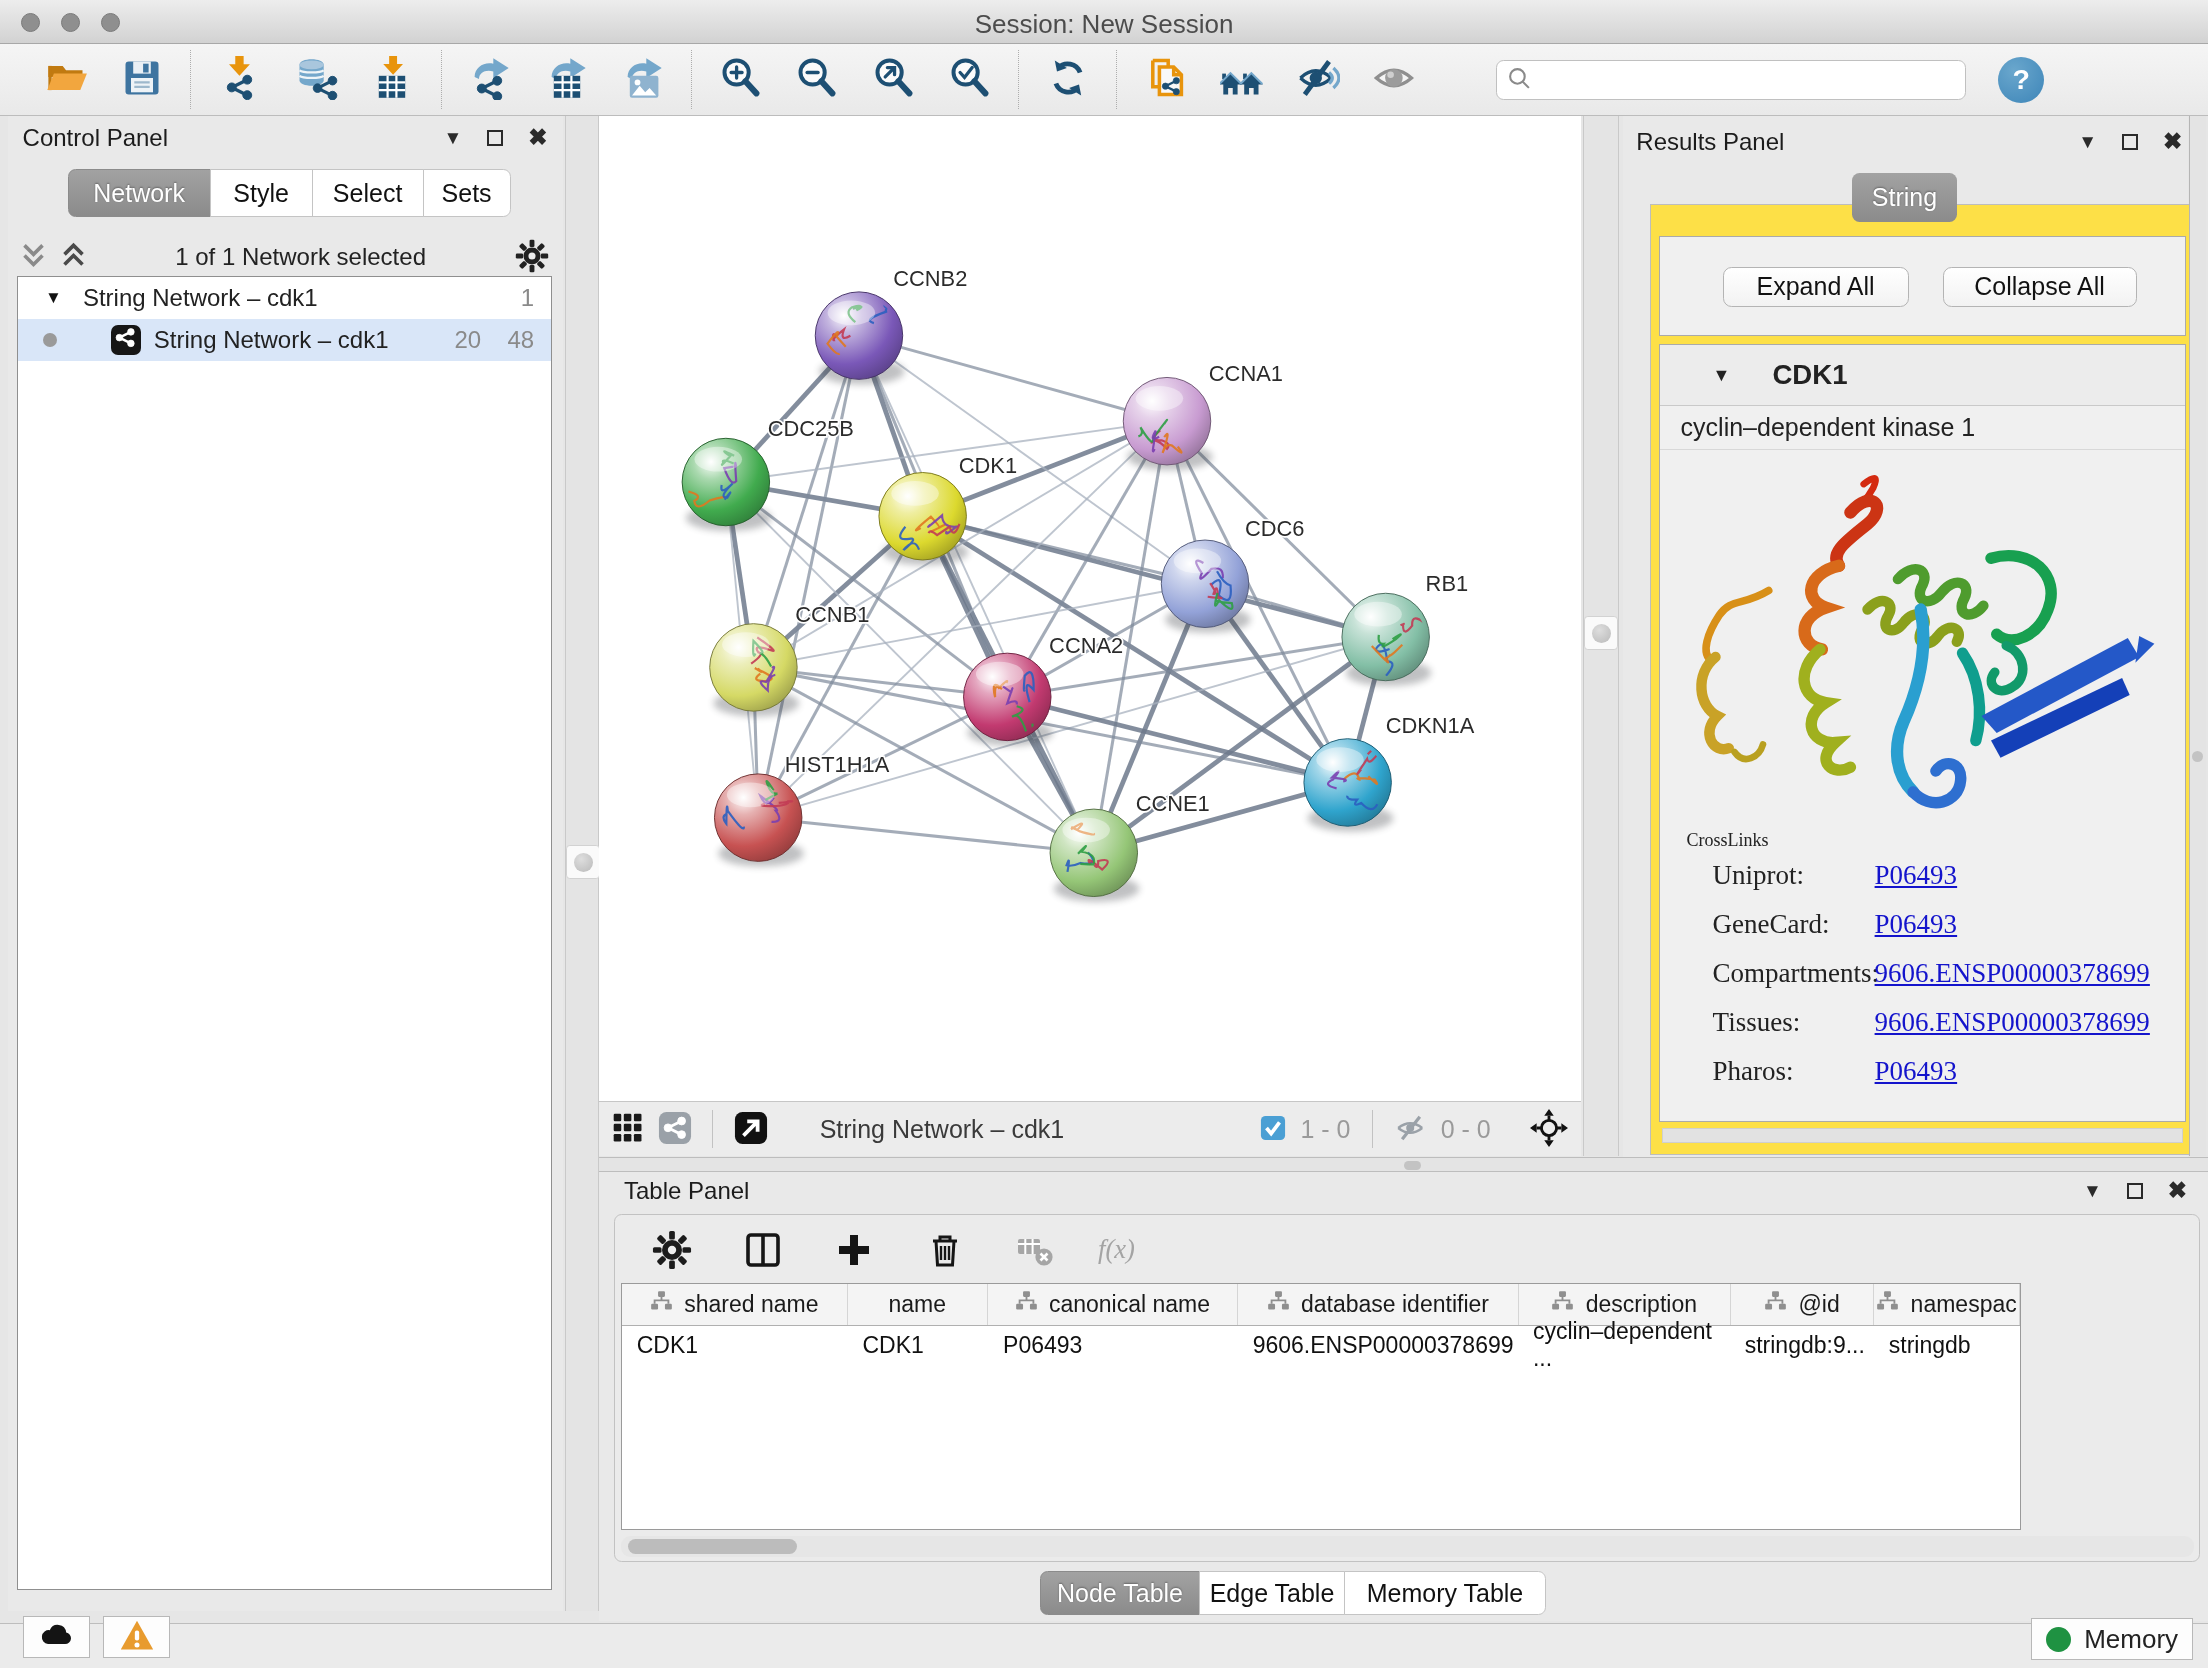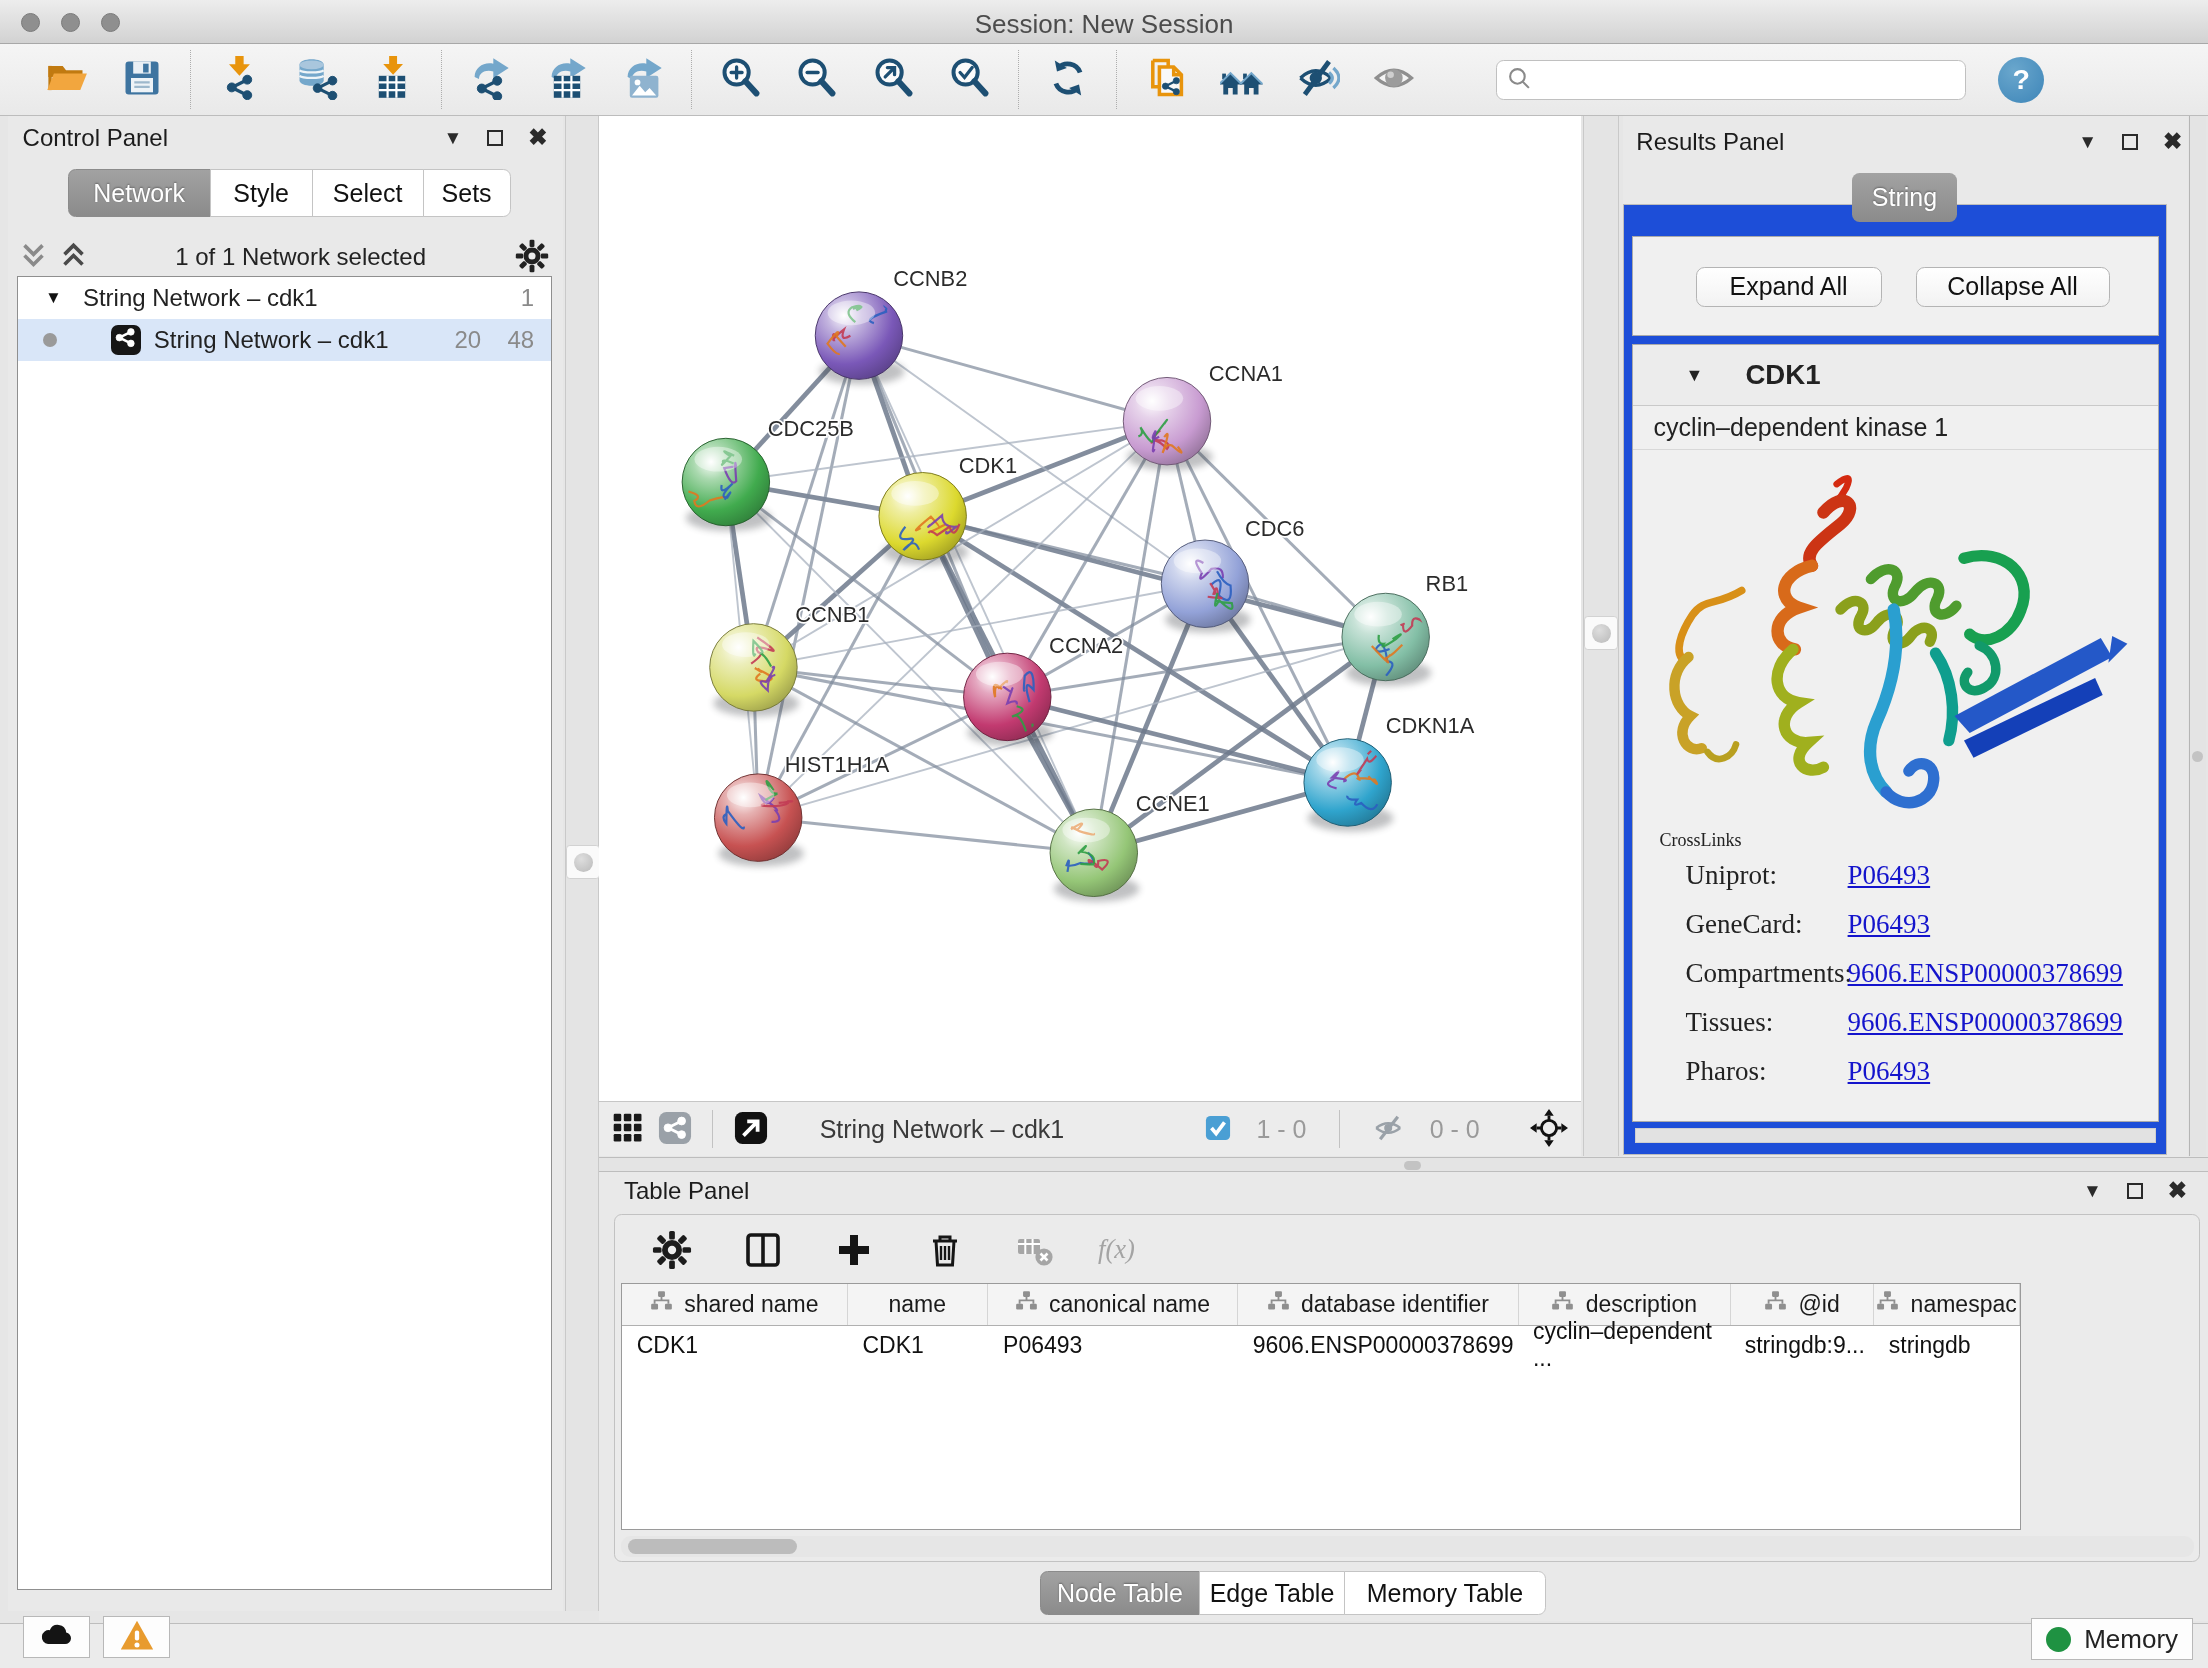--- a/index.html
+++ b/index.html
@@ -57,32 +57,32 @@
   .dot{width:14.3px;height:14.3px;border-radius:50%;background:#9a9a9a;margin-left:25px;}
   .string-ic{width:32px;height:32px;margin-left:53px;}
   
   .network-view{position:absolute;left:599px;top:116px;width:982px;height:1040px;background:#fff;}
   #net-svg{position:absolute;left:0;top:0;}
   .net-bar{position:absolute;left:0;bottom:0;width:100%;height:55px;background:#ececec;border-top:1px solid #c6c6c6;
     display:flex;align-items:center;padding:0 13.3px;gap:13.3px;}
   .net-bar .sep{width:0;height:38px;border-left:1px solid #c2c2c2;margin:0 7.6px;}
   .net-bar .ttl{font-size:25px;color:#3a3a3a;margin-left:38px;}
   .net-count{font-size:25px;color:#9a9a9a;}
-  .net-right{margin-left:auto;display:flex;align-items:center;gap:25px;justify-content:center;}
+  .net-right{margin-left:auto;display:flex;align-items:center;gap:14px;justify-content:center;}
   
   .gutter-v{position:absolute;background:#e4e4e4;border-left:1px solid #c9c9c9;border-right:1px solid #c9c9c9;}
   .h-split{position:absolute;left:599px;top:1157px;width:1609px;height:15px;background:#e4e4e4;border-top:1px solid #bdbdbd;border-bottom:1px solid #bdbdbd;}
   .h-split i{position:absolute;left:805px;top:2.9px;width:17px;height:9.5px;border-radius:5.7px;background:#c3c3c3;display:block;}
   
   .results-panel{position:absolute;left:1623px;top:116px;width:565px;height:1042px;background:#e9e9e9;}
   .rp-header{position:absolute;left:13.3px;right:5.7px;top:9.5px;height:32px;display:flex;justify-content:space-between;align-items:center;}
   .rp-tab{position:absolute;left:229px;top:57px;width:105px;height:49px;z-index:3;
     background:linear-gradient(#a2a2a2,#8b8b8b);border-radius:7.6px;color:#fff;display:flex;align-items:center;
     justify-content:center;font-size:25px;text-shadow:0 -1px 1.9px rgba(0,0,0,.35);}
-  .rp-outer{position:absolute;left:0;top:88px;width:544px;height:951px;background:#1d4ed8;border:1px solid #bdbdbd;}
+  .rp-outer{position:absolute;left:27px;top:88px;width:544px;height:951px;background:#fde047;border:1px solid #bdbdbd;}
   .rp-btnbox{position:absolute;left:7.6px;top:31px;width:527px;height:100px;background:#f0f0f0;border:1px solid #aaa;}
   .rp-btn{position:absolute;height:40px;background:linear-gradient(#ffffff,#f2f2f2);border:1px solid #b4b4b4;
     border-radius:8.6px;font-size:25px;font-family:"Liberation Sans",sans-serif;color:#111;}
   .gene-box{position:absolute;left:7.6px;top:139px;width:527px;height:778px;background:#f0f0f0;border:1px solid #aaa;}
   .gene-head{height:61px;display:flex;align-items:center;gap:42px;padding-left:53px;border-bottom:1px solid #c9c9c9;background:#ececec;}
   .gene-head .sym{font-size:27.6px;font-weight:bold;}
   .gene-desc{height:44px;display:flex;align-items:center;padding-left:21px;font-size:25px;border-bottom:1px solid #d8d8d8;}
   .xl-wrap{position:absolute;left:0;top:485px;width:100%;font-family:"Liberation Serif",serif;}
   .xl-head{font-size:18px;font-weight:normal;padding-left:27px;}
   .xl-row{display:flex;font-size:27px;height:49px;align-items:center;}

